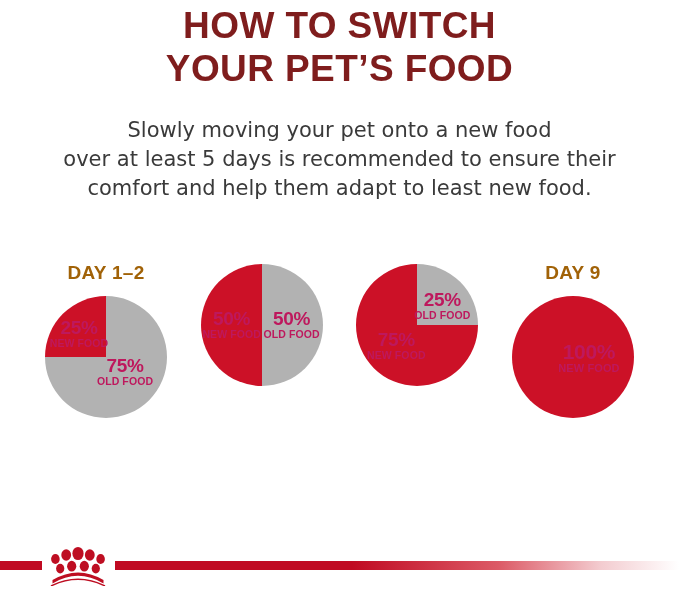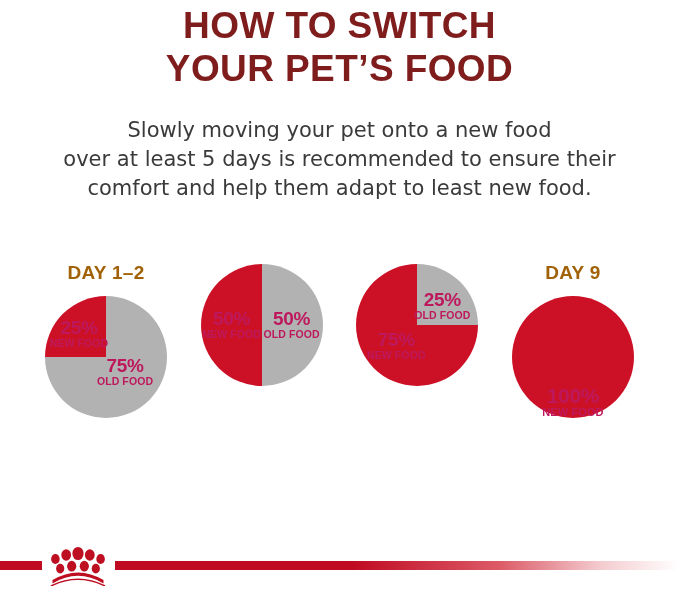--- a/index.html
+++ b/index.html
@@ -211,21 +211,21 @@
           <span class="kind">NEW FOOD</span>
         </div>
       </div>
     </div>
     <div class="chart-col">
       <div class="day-label">DAY 9</div>
       <div class="pie-wrap">
         <svg viewBox="0 0 126 126">
           <circle cx="63" cy="63" r="61" fill="#CC1127"></circle>
         </svg>
-        <div class="pie-label big" style="left: 0px; top: 47px; width: 126px; transform: translateX(0px); margin-top: 44px;">
+        <div class="pie-label big" style="left: 16px; top: 47px; width: 126px; transform: translateX(0px);">
           <span class="pct">100%</span>
           <span class="kind">NEW FOOD</span>
         </div>
       </div>
     </div>
   </div>
 
 <div class="footer">
   <div class="footer-bar-left"></div>
   <div class="footer-bar-right"></div>

